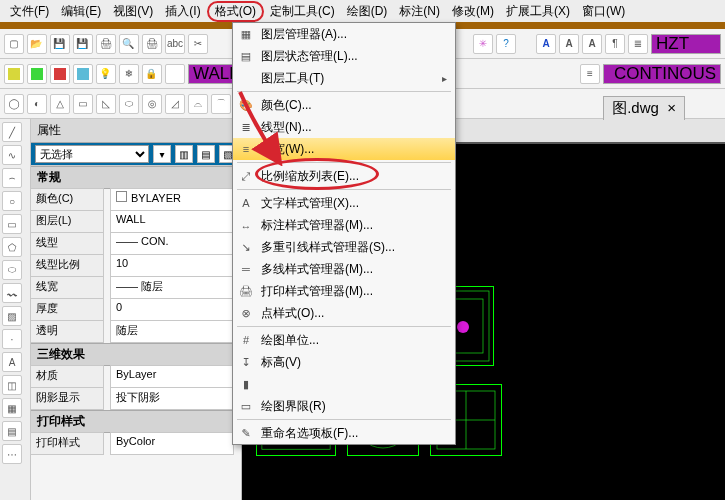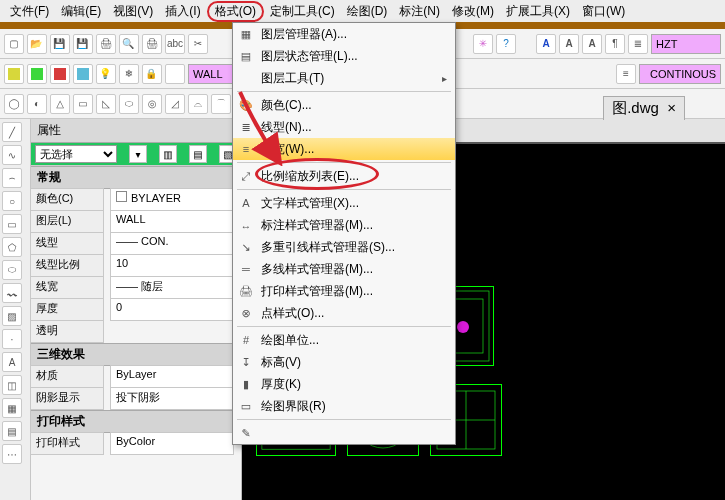--- a/index.html
+++ b/index.html
@@ -1,26 +1,26 @@
 <!DOCTYPE html>
 <html><head>
 <meta charset="utf-8">
 <style>
 html,body{margin:0;padding:0;font-family:"Microsoft YaHei",SimSun,sans-serif;font-size:12px;background:#e8e8e8;width:725px;height:500px;overflow:hidden;color:#000}
 .menubar{display:flex;background:#ededed;border-bottom:7px solid #a16207;height:22px;align-items:center;padding:0 4px}
 .menubar span{padding:2px 6px;white-space:nowrap}
 .menubar .hi{border:2px solid #d6252e;border-radius:14px;padding:0 6px}
 .toolbar{display:flex;align-items:center;gap:3px;padding:2px 4px;background:#f3f3f3;border-bottom:1px solid #c8c8c8;height:25px}
 .tool{width:18px;height:18px;border:1px solid #c9c9c9;background:#fff;border-radius:2px;display:flex;align-items:center;justify-content:center;font-size:10px;color:#555}
-.toolbar .combo{height:18px;border:1px solid #aaa;background:#f0abfc;padding:0 4px;font-size:11px;display:flex;align-items:center;min-width:60px}
+.toolbar .combo{height:18px;border:1px solid #aaa;background:#a21caf;padding:0 4px;font-size:17px;display:flex;align-items:center;min-width:60px}
 .body{display:flex;height:calc(500px - 22px - 27px - 27px - 27px)}
 .sidetools{width:26px;background:#eee;border-right:1px solid #c6c6c6;display:flex;flex-direction:column;gap:3px;padding:3px 2px}
 .propwrap{width:210px;background:#f4f4f4;border-right:1px solid #bbb;display:flex;flex-direction:column}
 .prop-title{background:#d9d9d9;padding:3px 6px;font-weight:normal;border-bottom:1px solid #aaa}
-.prop-row{display:flex;align-items:center;padding:2px 4px;gap:12px;border-bottom:1px solid #ccc;background:#22c55e}
+.prop-row{display:flex;align-items:center;padding:2px 4px;gap:4px;border-bottom:1px solid #ccc;background:#0369a1}
 .prop-row select,.prop-row .sel{flex:1;height:18px;font-size:11px;border:1px solid #999;background:#fff}
 .ico{width:16px;height:16px;border:1px solid #bbb;background:#fff;font-size:10px;display:flex;align-items:center;justify-content:center}
 .prop-section{background:#d4d4d4;font-weight:bold;padding:2px 6px;border-top:1px solid #aaa;border-bottom:1px solid #aaa}
 .prop-grid{display:grid;grid-template-columns:80px 1fr}
 .prop-grid div{border:1px solid #c8c8c8;margin:-1px 7px 0 -1px;padding:2px 5px;background:#fff;min-height:17px;font-size:11px;white-space:nowrap;overflow:hidden}
 .prop-grid .lab{background:#eee}
 .canvas{flex:1;display:flex;flex-direction:column;background:#555;position:relative}
 .filetab{background:#e5e5e5;color:#000;padding:2px 8px;font-size:15px;position:absolute;top:-23px;right:40px;border:1px solid #aaa;border-bottom:none}
 .viewport{flex:1;background:#000;position:relative;overflow:hidden;margin-top:2px}
 .thumb{position:absolute;border:1px solid #0f0}
@@ -149,20 +149,21 @@
       <div>WALL</div>
       <div class="lab">线型</div>
       <div>—— CON.</div>
       <div class="lab">线型比例</div>
       <div>10</div>
       <div class="lab">线宽</div>
       <div>—— 随层</div>
       <div class="lab">厚度</div>
       <div>0</div>
       <div class="lab">透明</div>
+      <div>随层</div>
     </div>
     <div class="prop-section">三维效果</div>
     <div class="prop-grid">
       <div class="lab">材质</div>
       <div>ByLayer</div>
       <div class="lab">阴影显示</div>
       <div>投下阴影</div>
     </div>
     <div class="prop-section">打印样式</div>
     <div class="prop-grid">
@@ -294,29 +295,29 @@
   <div class="menu-row">
       <span class="mi">#</span>
       <span class="lbl">绘图单位...</span>
     </div>
   <div class="menu-row">
       <span class="mi">↧</span>
       <span class="lbl">标高(V)</span>
     </div>
   <div class="menu-row">
       <span class="mi">▮</span>
-      <span class="lbl">厚度(K)</span>
     </div>
   <div class="menu-row">
       <span class="mi">▭</span>
       <span class="lbl">绘图界限(R)</span>
     </div>
   <div class="menu-sep"></div>
   <div class="menu-row">
       <span class="mi">✎</span>
+      <span class="lbl">重命名选项板(F)...</span>
     </div>
 </div>
 
 <svg class="arrow" viewBox="0 0 50 78">
   <defs>
       <marker id="ah" markerWidth="8" markerHeight="8" refX="6" refY="4" orient="auto">
         <path d="M0 0 L8 4 L0 8 Z" fill="#d6252e"></path>
       </marker>
     </defs>
   <path d="M4 4 Q20 40 42 72" stroke="#d6252e" stroke-width="4" fill="none" marker-end="url(#ah)"></path>

